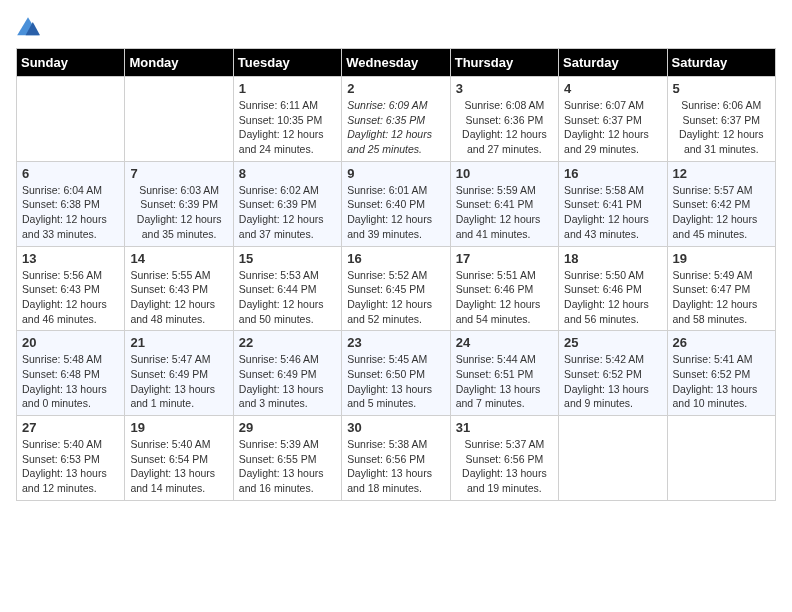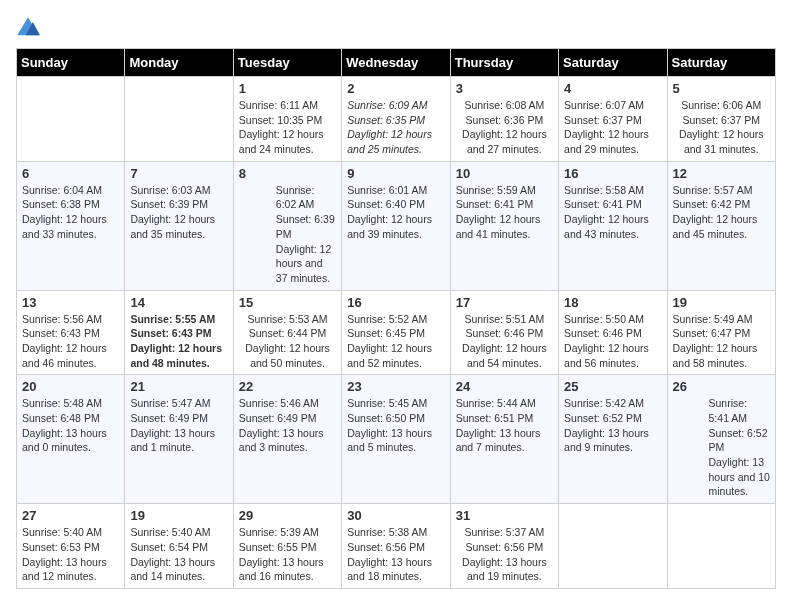--- a/index.html
+++ b/index.html
@@ -158,27 +158,27 @@
       </tr>
       <tr>
         <td>
           <span class="day-number">6</span>
           <div class="day-info" style="white-space: pre-line;">Sunrise: 6:04 AM
 Sunset: 6:38 PM
 Daylight: 12 hours and 33 minutes.</div>
         </td>
         <td>
           <span class="day-number">7</span>
-          <div class="day-info" style="white-space: pre-line;">Sunrise: 6:03 AM
+          <div class="day-info" style="white-space: pre-line; text-align: center;">Sunrise: 6:03 AM
 Sunset: 6:39 PM
 Daylight: 12 hours and 35 minutes.</div>
         </td>
         <td>
           <span class="day-number">8</span>
-          <div class="day-info" style="white-space: pre-line; margin-left: 37px;">Sunrise: 6:02 AM
+          <div class="day-info" style="white-space: pre-line;">Sunrise: 6:02 AM
 Sunset: 6:39 PM
 Daylight: 12 hours and 37 minutes.</div>
         </td>
         <td>
           <span class="day-number">9</span>
           <div class="day-info" style="white-space: pre-line;">Sunrise: 6:01 AM
 Sunset: 6:40 PM
 Daylight: 12 hours and 39 minutes.</div>
         </td>
         <td>
@@ -202,39 +202,39 @@
       </tr>
       <tr>
         <td>
           <span class="day-number">13</span>
           <div class="day-info" style="white-space: pre-line;">Sunrise: 5:56 AM
 Sunset: 6:43 PM
 Daylight: 12 hours and 46 minutes.</div>
         </td>
         <td>
           <span class="day-number">14</span>
-          <div class="day-info" style="white-space: pre-line; font-weight: bold;">Sunrise: 5:55 AM
+          <div class="day-info" style="white-space: pre-line;">Sunrise: 5:55 AM
 Sunset: 6:43 PM
 Daylight: 12 hours and 48 minutes.</div>
         </td>
         <td>
           <span class="day-number">15</span>
-          <div class="day-info" style="white-space: pre-line; text-align: center;">Sunrise: 5:53 AM
+          <div class="day-info" style="white-space: pre-line;">Sunrise: 5:53 AM
 Sunset: 6:44 PM
 Daylight: 12 hours and 50 minutes.</div>
         </td>
         <td>
           <span class="day-number">16</span>
           <div class="day-info" style="white-space: pre-line;">Sunrise: 5:52 AM
 Sunset: 6:45 PM
 Daylight: 12 hours and 52 minutes.</div>
         </td>
         <td>
           <span class="day-number">17</span>
-          <div class="day-info" style="white-space: pre-line; text-align: center;">Sunrise: 5:51 AM
+          <div class="day-info" style="white-space: pre-line;">Sunrise: 5:51 AM
 Sunset: 6:46 PM
 Daylight: 12 hours and 54 minutes.</div>
         </td>
         <td>
           <span class="day-number">18</span>
           <div class="day-info" style="white-space: pre-line;">Sunrise: 5:50 AM
 Sunset: 6:46 PM
 Daylight: 12 hours and 56 minutes.</div>
         </td>
         <td>
@@ -276,21 +276,21 @@
 Daylight: 13 hours and 7 minutes.</div>
         </td>
         <td>
           <span class="day-number">25</span>
           <div class="day-info" style="white-space: pre-line;">Sunrise: 5:42 AM
 Sunset: 6:52 PM
 Daylight: 13 hours and 9 minutes.</div>
         </td>
         <td>
           <span class="day-number">26</span>
-          <div class="day-info" style="white-space: pre-line; margin-left: 36px;">Sunrise: 5:41 AM
+          <div class="day-info" style="white-space: pre-line;">Sunrise: 5:41 AM
 Sunset: 6:52 PM
 Daylight: 13 hours and 10 minutes.</div>
         </td>
       </tr>
       <tr>
         <td>
           <span class="day-number">27</span>
           <div class="day-info" style="white-space: pre-line;">Sunrise: 5:40 AM
 Sunset: 6:53 PM
 Daylight: 13 hours and 12 minutes.</div>

